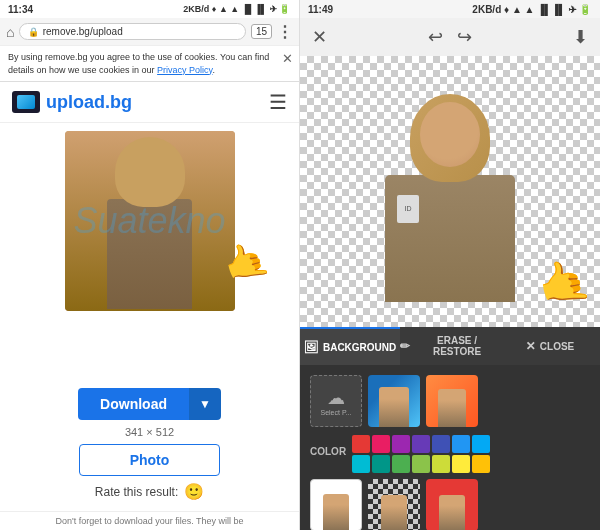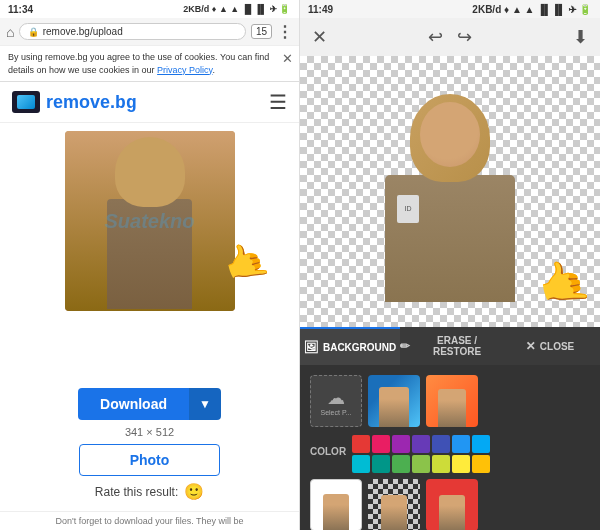--- a/index.html
+++ b/index.html
@@ -139,22 +139,22 @@
       border-radius: 4px;
       position: relative;
       overflow: hidden;
     }
 
     .watermark {
       position: absolute;
       top: 50%;
       left: 50%;
       transform: translate(-50%, -50%);
-      font-size: 20px;
-      font-weight: bold;
+      font-size: 36px;
+      font-weight: normal;
       color: rgba(70, 160, 220, 0.35);
       white-space: nowrap;
       pointer-events: none;
       font-style: italic;
     }
 
     .download-section {
       padding: 10px 12px;
       display: flex;
       flex-direction: column;
@@ -525,21 +525,21 @@
     <a class="cookie-link">Privacy Policy</a>.
     <span class="cookie-close">✕</span>
   </div>
 
   <div class="site-header">
     <div class="logo-area">
       <div class="logo-icon">
         <div class="logo-icon-inner"></div>
       </div>
       <div class="logo-text">
-        <span>remove.</span><span style="font-weight:900;font-family:Liberation Mono, monospace;">bg</span>
+        <span>upload.</span><span style="font-weight:900;">bg</span>
       </div>
     </div>
     <span class="hamburger">☰</span>
   </div>
 
   <div class="image-container">
     <div class="preview-image">
 
       <div style="width:100%;height:100%;background:linear-gradient(180deg,#d0a070 0%,#8B6914 100%);position:relative;display:flex;flex-direction:column;align-items:center;">
 

